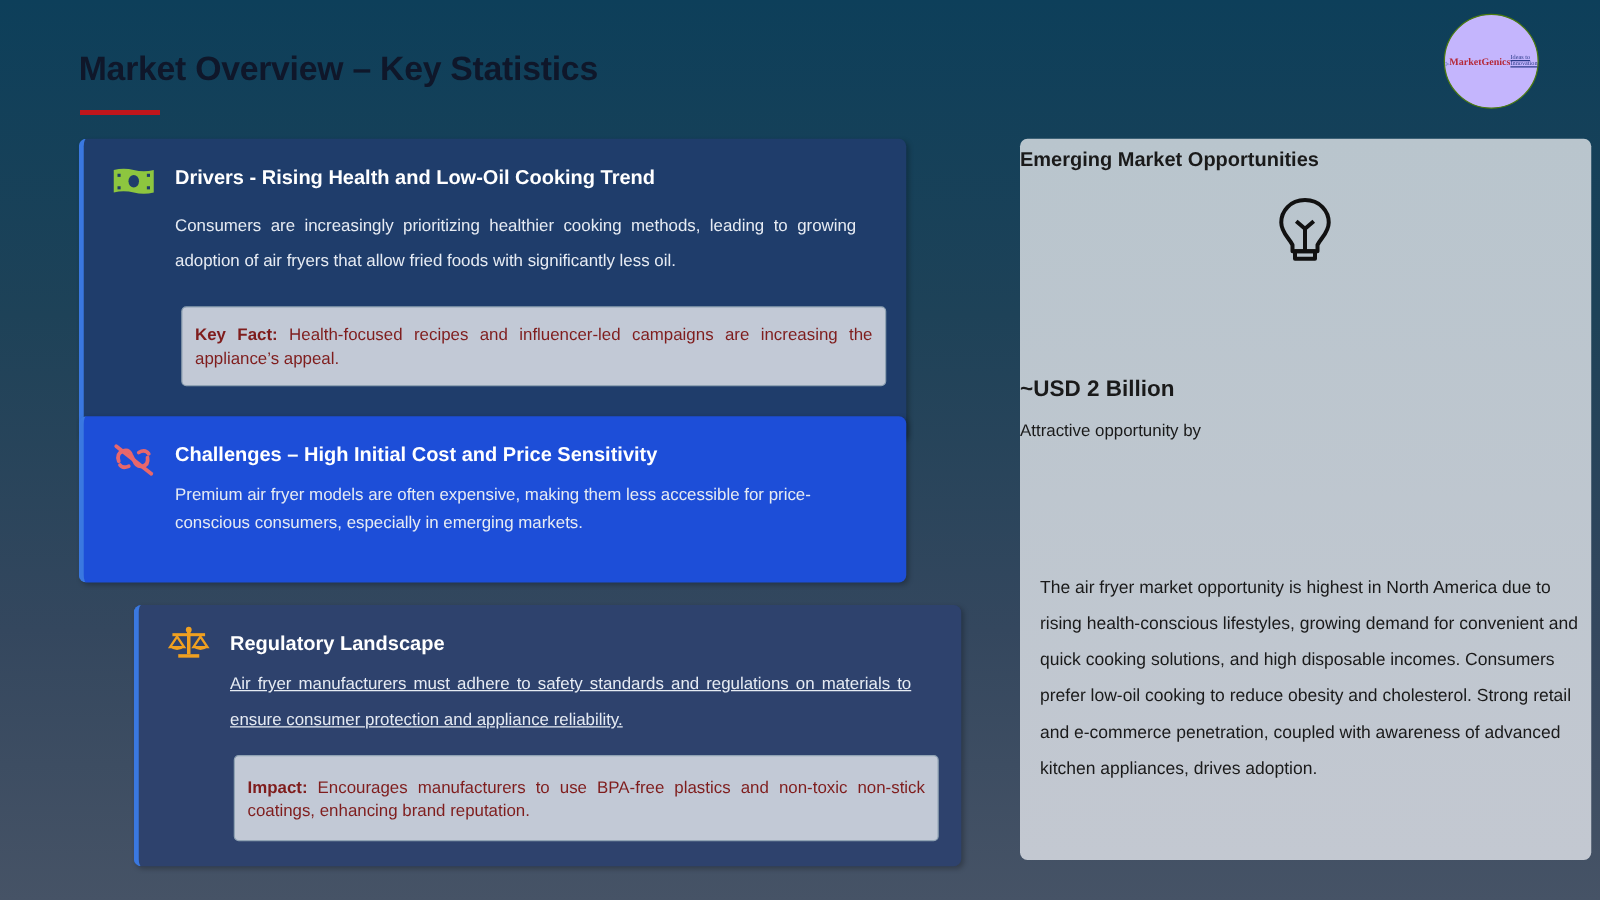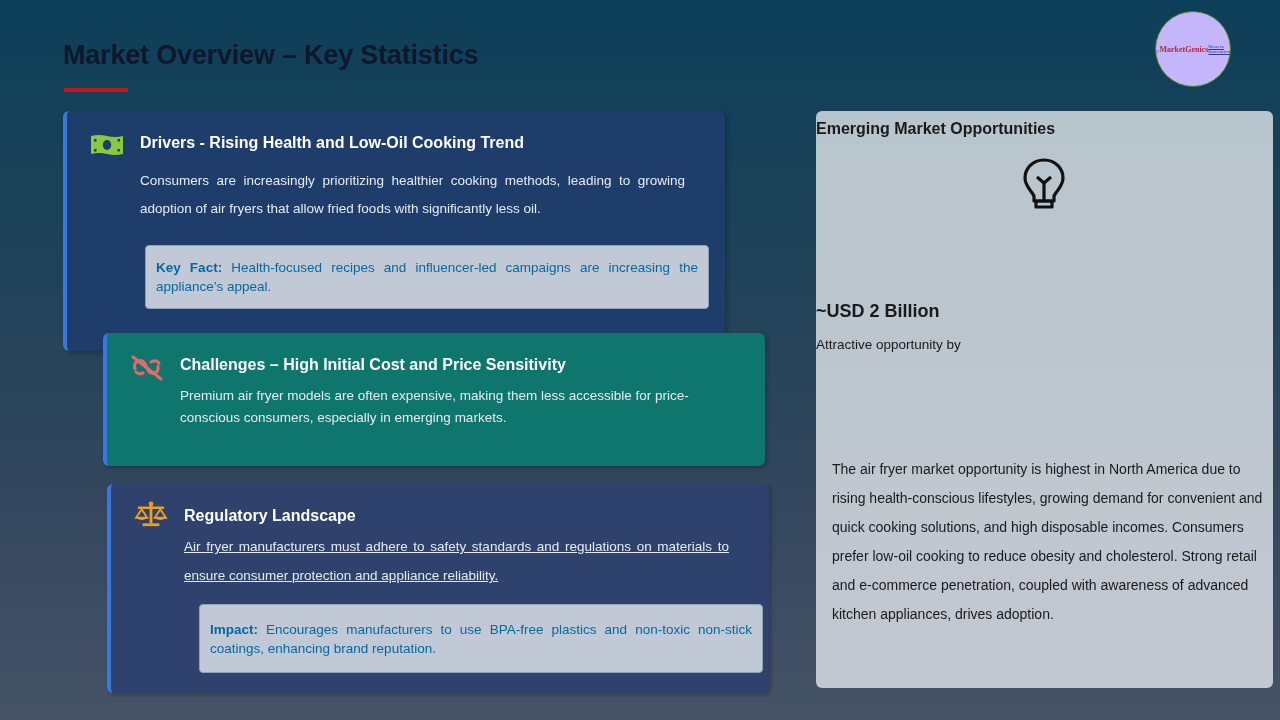--- a/index.html
+++ b/index.html
@@ -25,40 +25,40 @@
     .logo svg { width: 22px; height: 22px; margin-top: 4px; }
     .logo-name { font-family: "Liberation Serif", serif; font-size: 8px; font-weight: bold; color: #b52a3a; margin-top: 1px; }
     .logo-tag { font-family: "Liberation Serif", serif; font-size: 5px; color: #2b3b8a; text-decoration: underline; }
 
     .card {
       position: absolute; left: 63px; width: 662px;
       border-radius: 6px; border-left: 4px solid #3a78e0;
       box-shadow: 2px 2px 4px rgba(0,0,0,0.25);
     }
     .card1 { top: 111px; height: 240px; background: #1f3d6b; }
-    .card2 { top: 333px; height: 133px; background: #0f766e; margin-left: 40px; }
+    .card2 { top: 333px; height: 133px; background: #1d4ed8; }
     .card3 { top: 484px; height: 209px; background: #2e426d; margin-left: 44px; }
     .card-icon { position: absolute; left: 22px; top: 20px; width: 36px; height: 28px; }
     .card-title {
       position: absolute; left: 73px; top: 23px; font-size: 16px; font-weight: bold; color: #ffffff;
     }
     .card-body {
       position: absolute; left: 73px; right: 40px; font-size: 13.5px; color: #e6ebf3;
       text-align: justify;
     }
     .card1 .card-body { top: 56px; line-height: 28px; }
     .card2 .card-body { top: 52px; line-height: 22px; text-align: left; }
     .card3 .card-body { top: 48px; line-height: 29px; text-decoration: underline; }
     .fact-box {
-      position: absolute; background: #c2c9d6; color: #0369a1; border-radius: 4px;
+      position: absolute; background: #c2c9d6; color: #7f1d1d; border-radius: 4px;
       border: 1px solid #8fa2b3; font-size: 13.5px; line-height: 19px; padding: 0 10px;
       text-align: justify; display: flex; align-items: center;
     }
     .card1 .fact-box { left: 78px; top: 134px; width: 564px; height: 64px; }
-    .card3 .fact-box { left: 88px; top: 120px; width: 564px; height: 69px; }
+    .card3 .fact-box { left: 76px; top: 120px; width: 564px; height: 69px; }
     .fact-box b { font-weight: bold; }
 
     .opp {
       position: absolute; left: 773px; top: 111px; width: 457px; height: 577px;
       background: linear-gradient(180deg, #b9c5cd 0%, #c3c8d1 100%);
       border-radius: 6px; color: #1a1a1a;  margin-left: 43px;
     }
     .opp-title { position: absolute; left: 0; right: 0; top: 9px; font-size: 16px; font-weight: bold; }
     .opp-icon { position: absolute; left: 205px; top: 46px; width: 46px; height: 54px; }
     .opp-value { position: absolute; left: 0; right: 0; top: 190px; font-size: 18px; font-weight: bold; }

